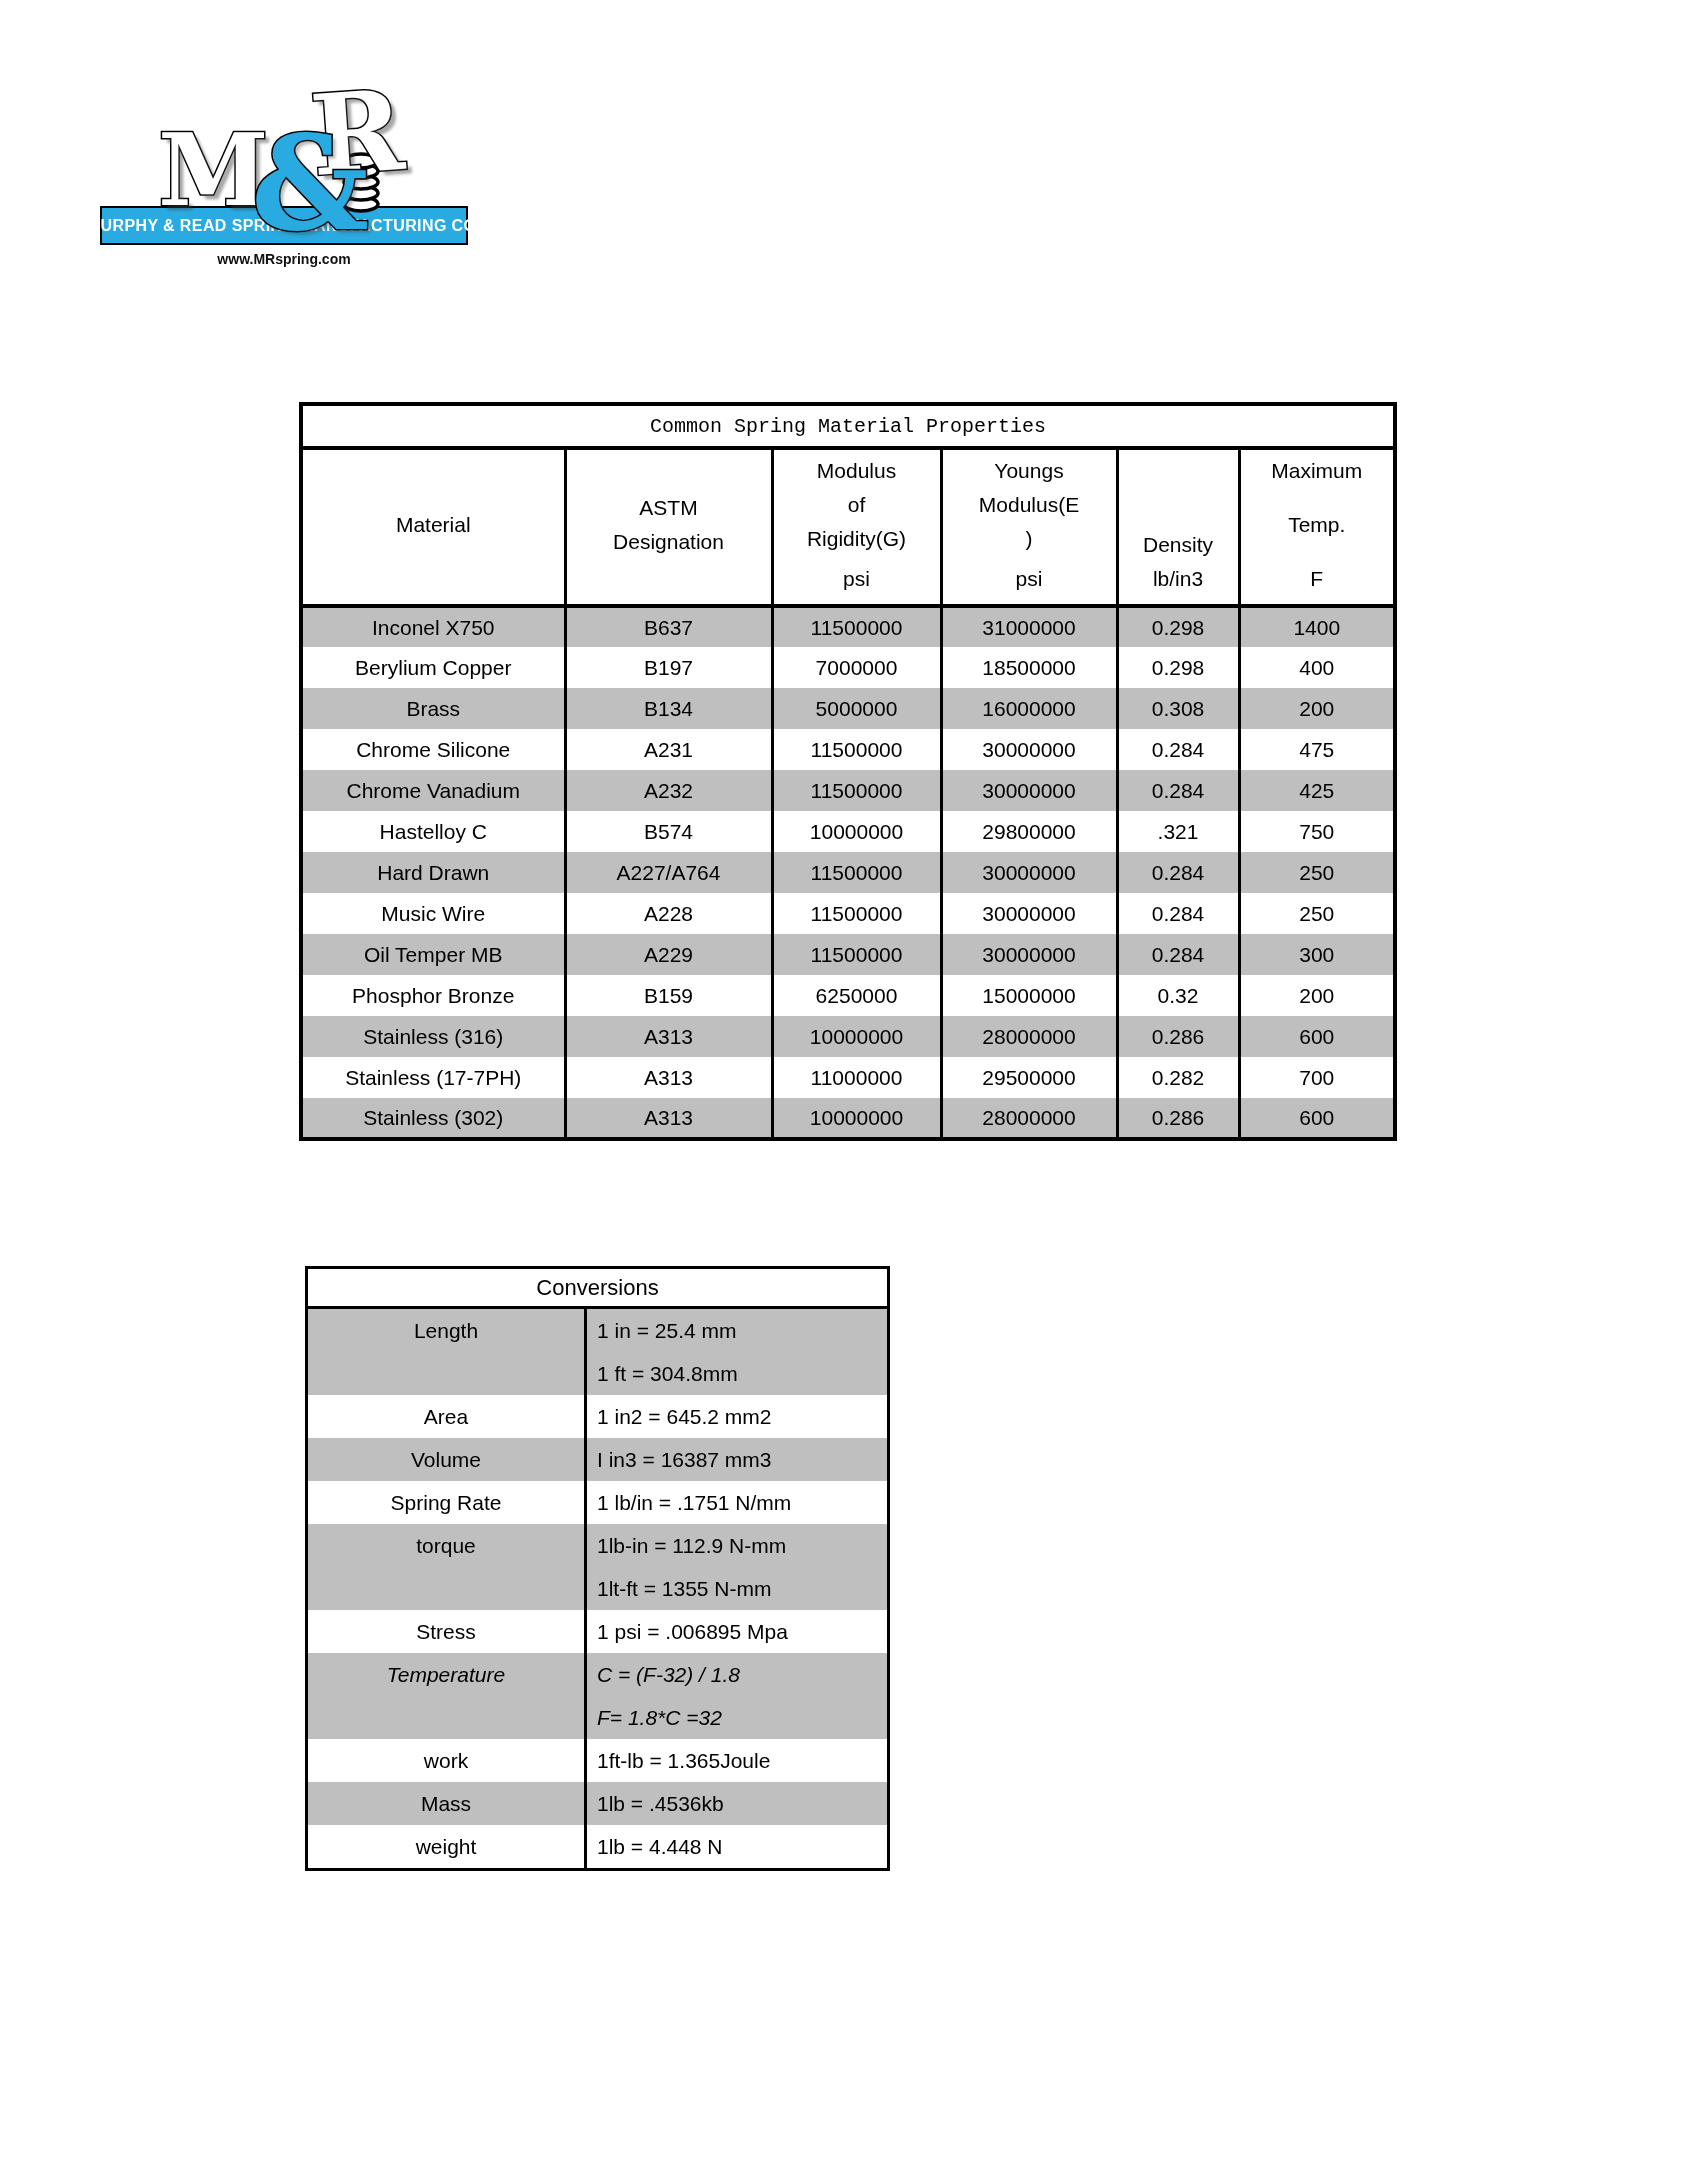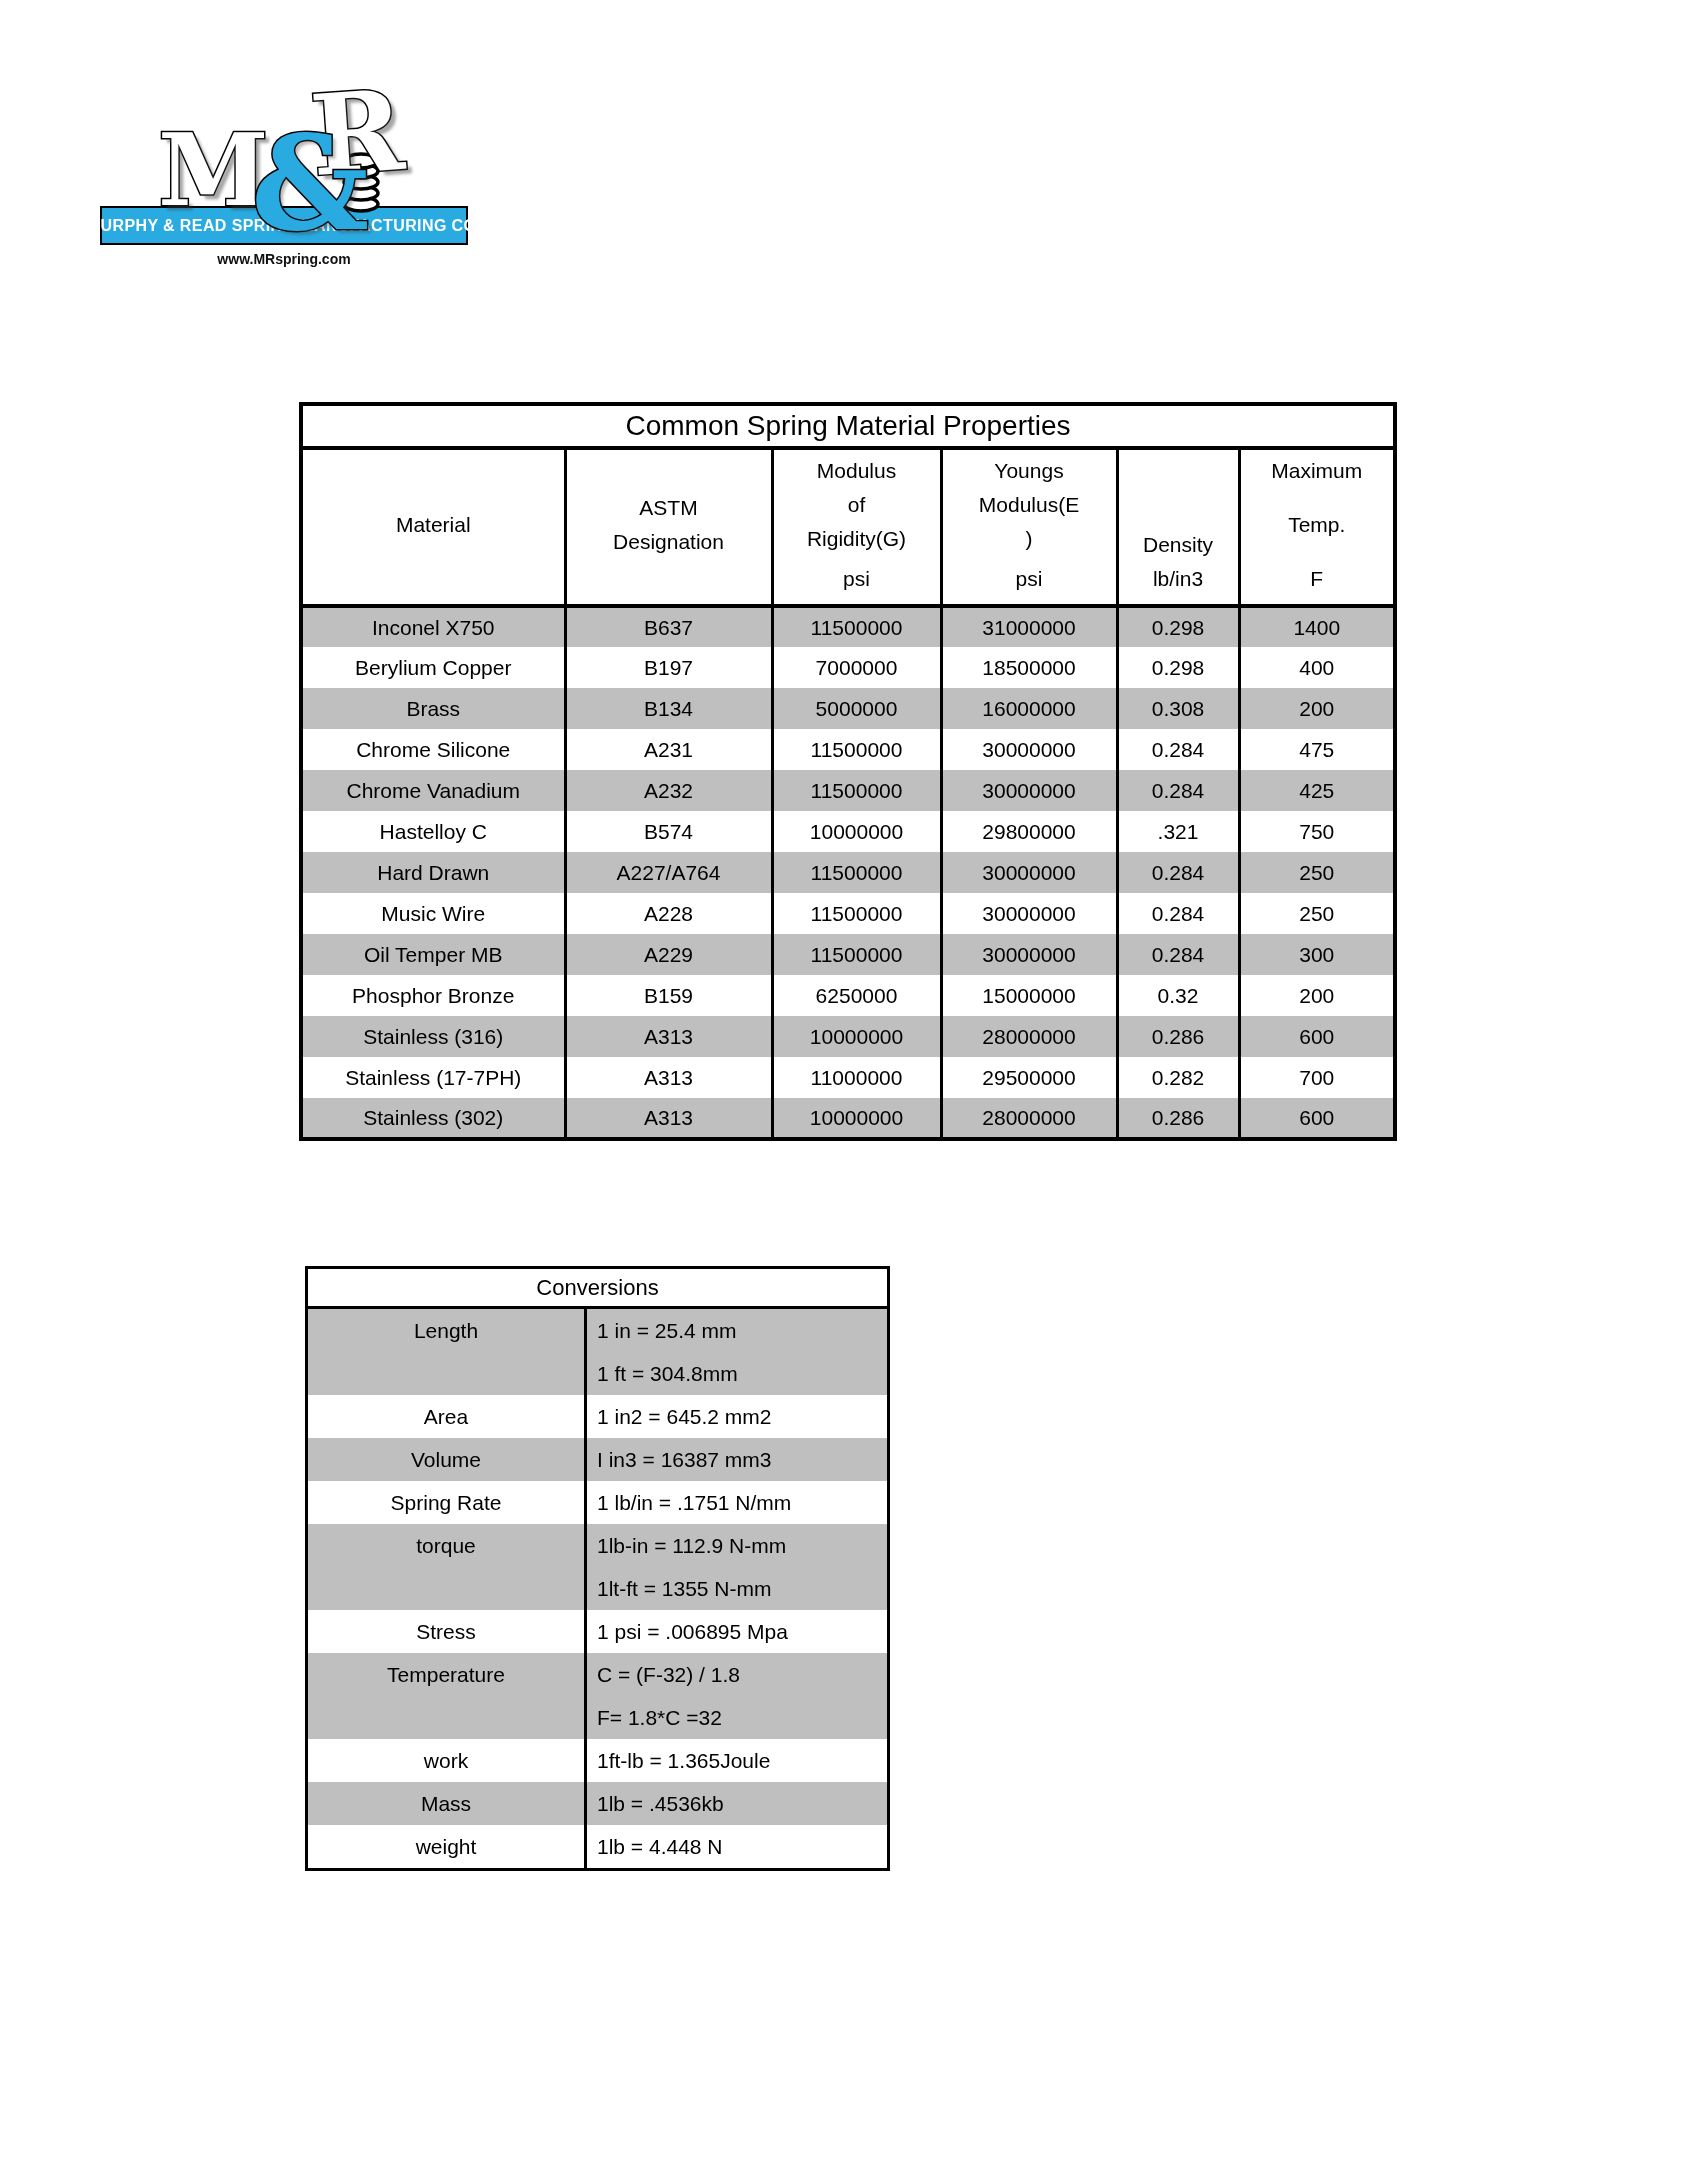--- a/index.html
+++ b/index.html
@@ -22,21 +22,21 @@
             display:flex; align-items:center; justify-content:center; }
   .website { position:absolute; left:0; top:171px; width:368px; text-align:center;
              font-weight:bold; font-size:14px; color:#111; }
 
   
   table { border-collapse:collapse; table-layout:fixed; background:#fff; }
   .mat { position:absolute; left:299px; top:402px; width:1095px; border:4px solid #000;
          font-size:21px; color:#000; }
   .mat th, .mat td { border-left:3px solid #000; font-weight:normal; text-align:center; }
   .mat th:first-child, .mat td:first-child { border-left:none; }
-  .mat tr.title-row th { border-left:none; border-bottom:4px solid #000; height:44px; font-size:28px; }
+  .mat tr.title-row th { border-left:none; border-bottom:4px solid #000; height:44px; font-size:20px;font-family:Liberation Mono, monospace; }
   .mat tr.head-row th { border-bottom:4px solid #000; height:158px; vertical-align:top; }
   .hcell { display:flex; flex-direction:column; align-items:center; height:152px; padding:4px 2px 6px 2px; line-height:34px; }
   .hcell.center { justify-content:center; }
   .hcell.between { justify-content:space-between; }
   .hcell.bottom { justify-content:flex-end; }
   .mat tbody td { height:41px; vertical-align:middle; overflow:hidden; white-space:nowrap; }
   .mat tbody tr.stripe { background:var(--gray,#bfbfbf); }
 
   
   .conv { position:absolute; left:305px; top:1266px; width:582px; border:3px solid #000;
@@ -280,21 +280,21 @@
             <div>1lb-in = 112.9 N-mm</div>
             <div>1lt-ft = 1355 N-mm</div>
           </td>
         </tr>
         <tr style="height: 43px;">
           <td class="clabel">Stress</td>
           <td class="cvalue">
             <div>1 psi = .006895 Mpa</div>
           </td>
         </tr>
-        <tr class="stripe" style="height: 86px;">
+        <tr class="stripe" style="height: 86px; font-style: italic;">
           <td class="clabel">Temperature</td>
           <td class="cvalue">
             <div>C = (F-32) / 1.8</div>
             <div>F= 1.8*C =32</div>
           </td>
         </tr>
         <tr style="height: 43px;">
           <td class="clabel">work</td>
           <td class="cvalue">
             <div>1ft-lb = 1.365Joule</div>

